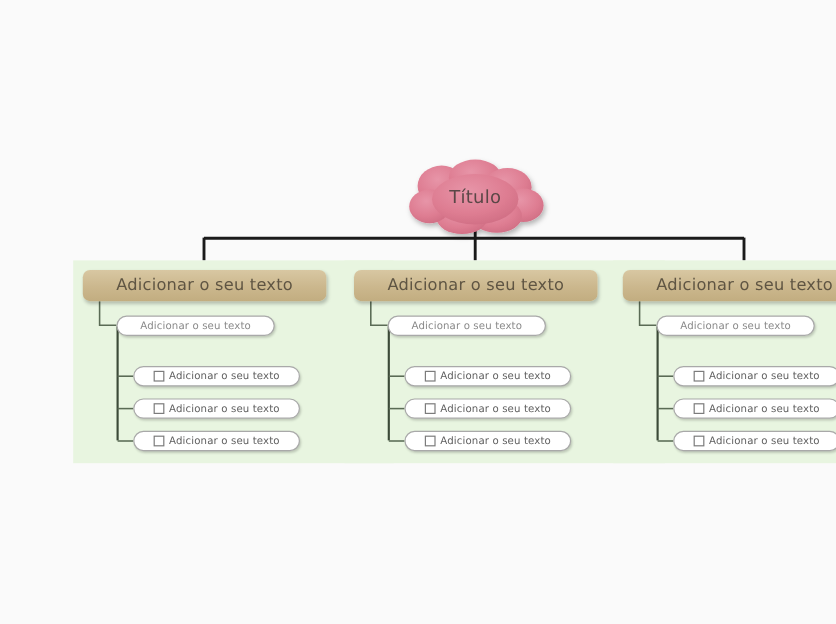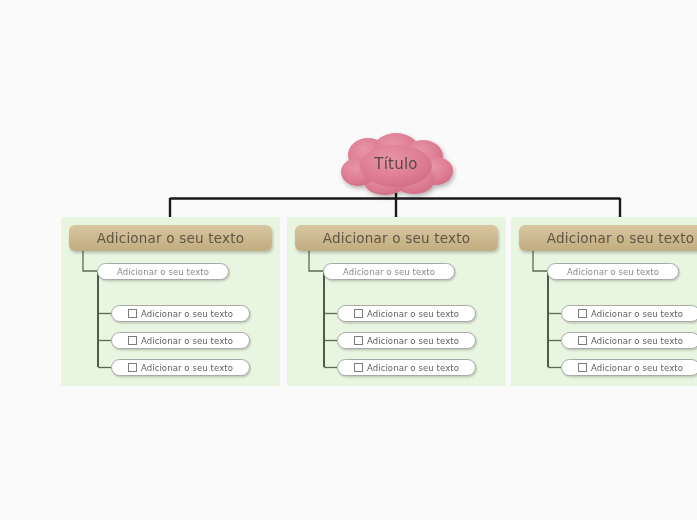--- a/index.html
+++ b/index.html
@@ -64,20 +64,21 @@
     overflow: visible;
   }
 
   
   .branch {
     position: absolute;
     top: 217px;
     width: 219px;
     height: 169px;
     background: #e8f5e0;
+    padding-left: 48px;
   }
   .branch.b0 { left: 14px; }
   .branch.b1 { left: 240px; }
   .branch.b2 { left: 464px; width: 219px; }
 
   .branch-inner {
     position: absolute;
     left: 0; top: 0;
     width: 100%;
     height: 100%;

